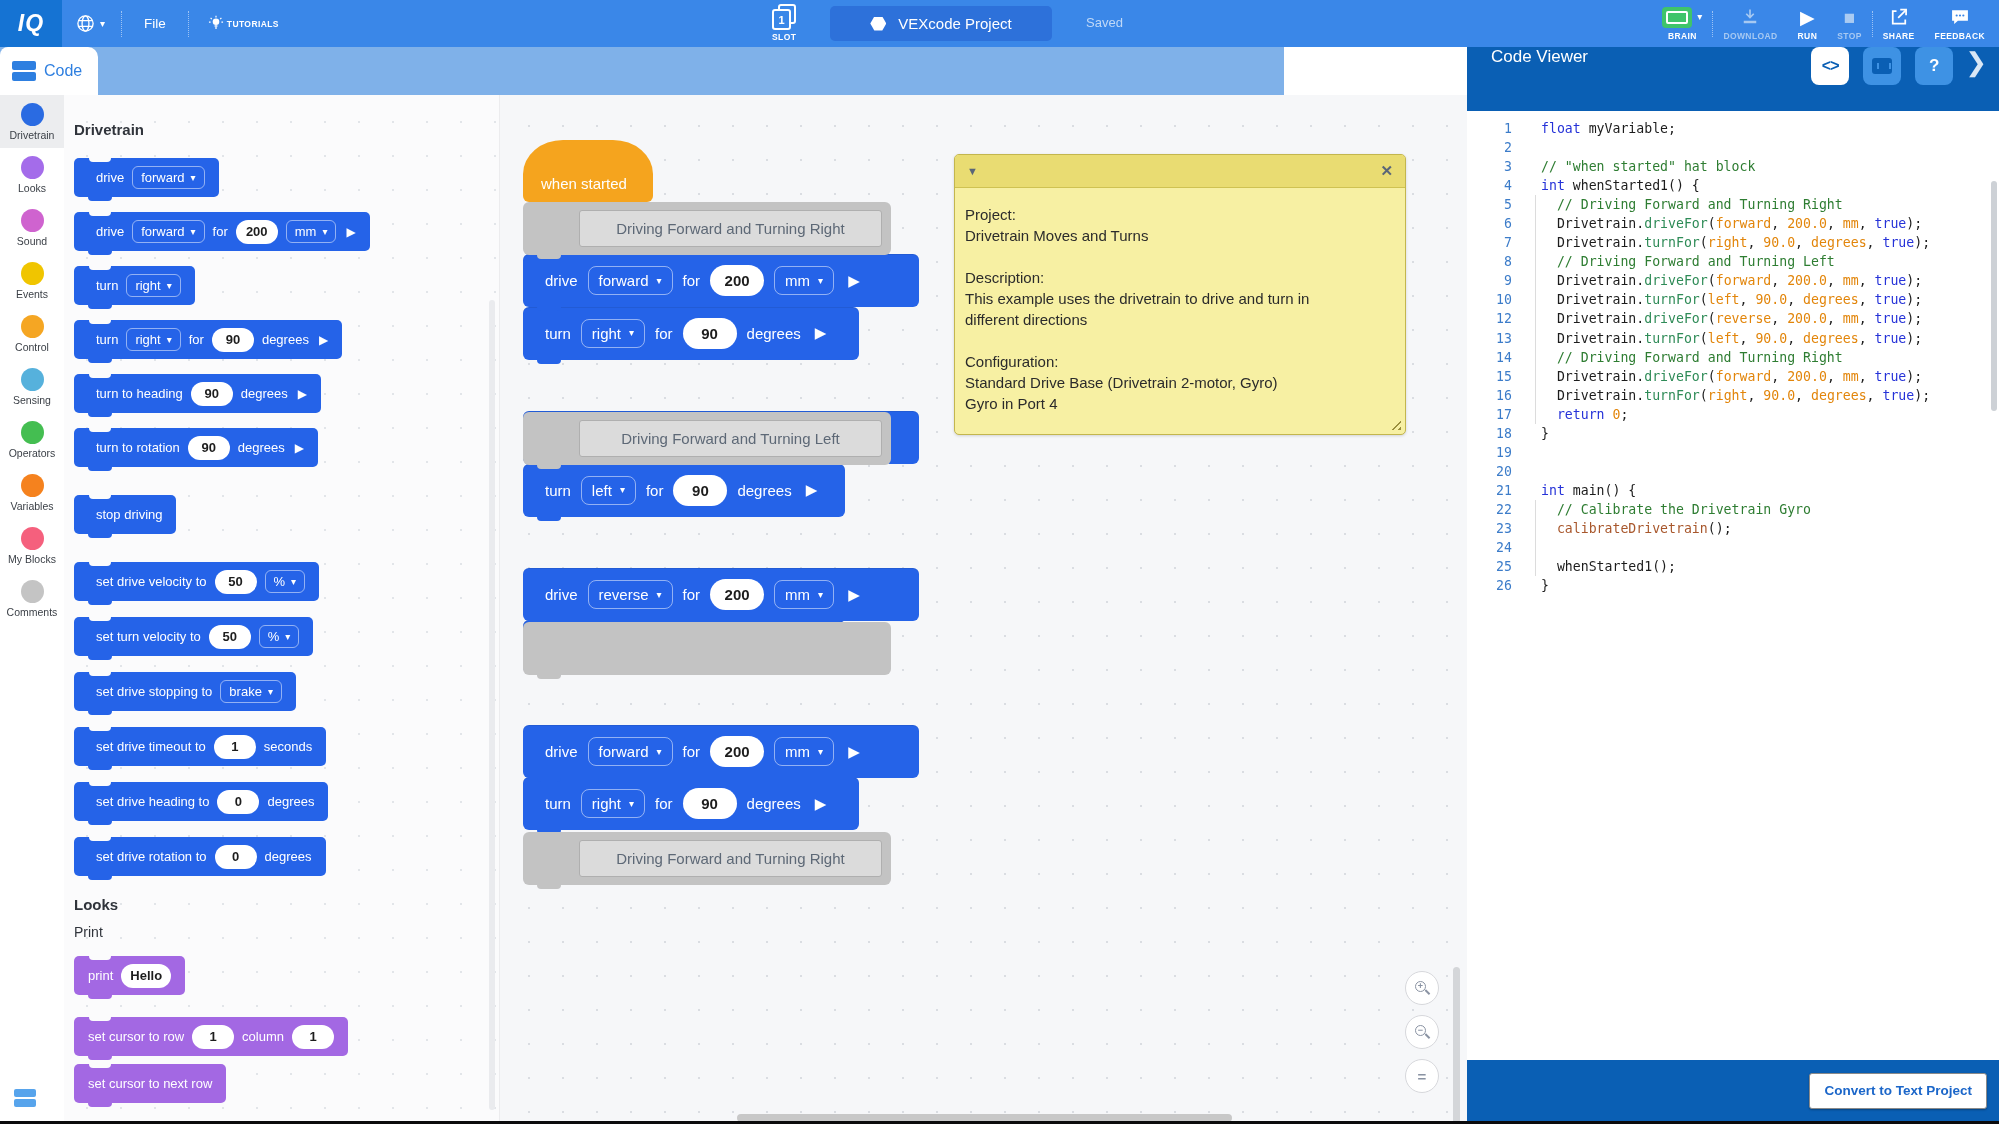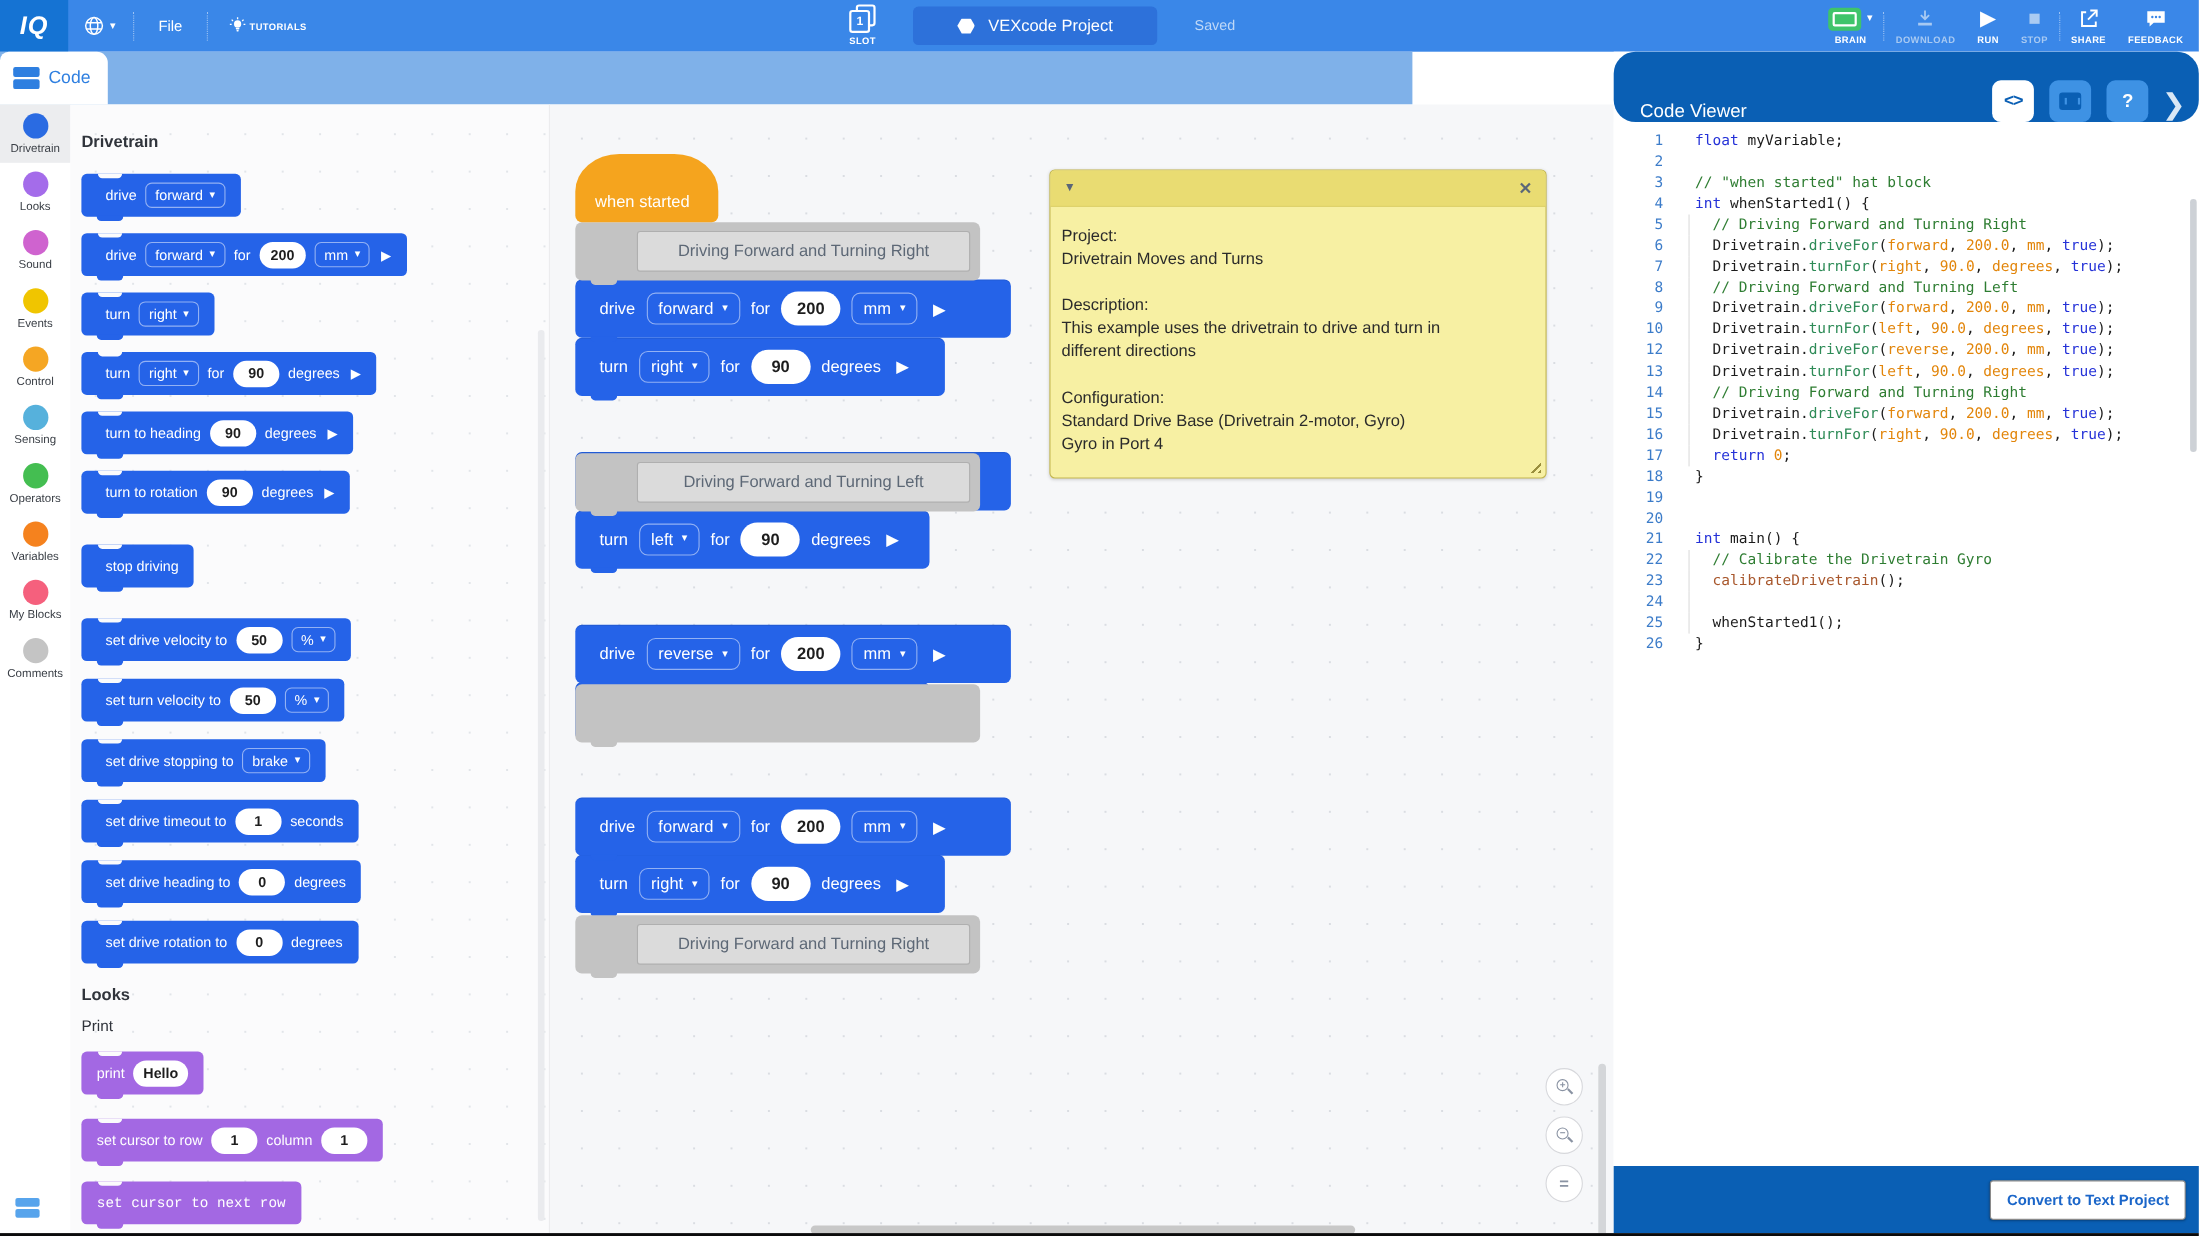--- a/index.html
+++ b/index.html
@@ -107,21 +107,21 @@
   .mag .lens { position:absolute; left:0; top:0; width:11px; height:11px; border:1.8px solid #8A93A3; border-radius:50%;
                display:flex; align-items:center; justify-content:center; font-size:9px; font-weight:bold; color:#8A93A3; line-height:1; }
   .mag .handle { position:absolute; right:0px; bottom:0px; width:6px; height:1.8px; background:#8A93A3; transform:rotate(45deg); transform-origin:right bottom; }
   .eq { font-size:15px; font-weight:bold; letter-spacing:0; color:#8A93A3; }
   .hscroll { position:absolute; left:237px; top:1019px; width:495px; height:8px; background:#C8C8C8; border-radius:4px; }
   .vscroll { position:absolute; left:953px; top:872px; width:7px; height:157px; background:#D4D6D9; border-radius:4px; }
 
   
   .codeviewer { position:absolute; left:1467px; top:47px; width:532px; height:1074px; background:#fff; }
   .cv-header { position:absolute; left:0; top:0; width:532px; height:64px; background:#0A5FB4; color:#fff;
-               display:flex; align-items:flex-end; padding:0 12px 0 24px;border-radius:20px; }
+               display:flex; align-items:flex-start; padding:0 12px 0 24px; }
   .cv-title { font-size:17px; flex:1; }
   .cv-btn { width:38px; height:38px; border-radius:8px; display:flex; align-items:center; justify-content:center; margin-left:14px; cursor:pointer; }
   .cv-btn.active { background:#fff; color:#0A5FB4; font-weight:bold; font-size:16px; letter-spacing:-1px; }
   .cv-btn.blue { background:#3E92E4; color:#fff; }
   .device-ic { width:20px; height:16px; border:2px solid #0A5FB4; background:#0A5FB4; border-radius:3px; position:relative; }
   .device-ic::after { content:''; position:absolute; left:3px; top:3px; width:10px; height:6px; border-left:2px solid #3E92E4; border-right:2px solid #3E92E4; }
   .qmark { font-size:17px; font-weight:bold; color:#0A5FB4; }
   .cv-chevron { margin-left:12px; font-size:26px; color:#D9E7F5; cursor:pointer; }
 
   .code-area { position:absolute; left:0; top:64px; width:532px; height:949px; overflow:hidden; background:#fff; }
@@ -435,21 +435,21 @@
           <span class="bl-oval">Hello</span>
         </div>
         <div class="blk pal-blk purple" style="margin-top: 22px;">
           <span class="notch"></span>
           <span class="bump"></span>
           <span class="bl-label">set cursor to row</span>
           <span class="bl-oval">1</span>
           <span class="bl-label">column</span>
           <span class="bl-oval">1</span>
         </div>
-        <div class="blk pal-blk purple" style="margin-top: 18px; font-family: Liberation Mono, monospace;">
+        <div class="blk pal-blk purple" style="margin-top: 8px;">
           <span class="notch"></span>
           <span class="bump"></span>
           <span class="bl-label">set cursor to next row</span>
         </div>
       </div>
   </div>
   <div class="pal-scroll" style="position:absolute;left:489px;top:300px;width:6px;height:810px;background:#EAEBEE;border-radius:3px;z-index:3"></div>
 
   <div class="canvas">
     <div id="stack">

